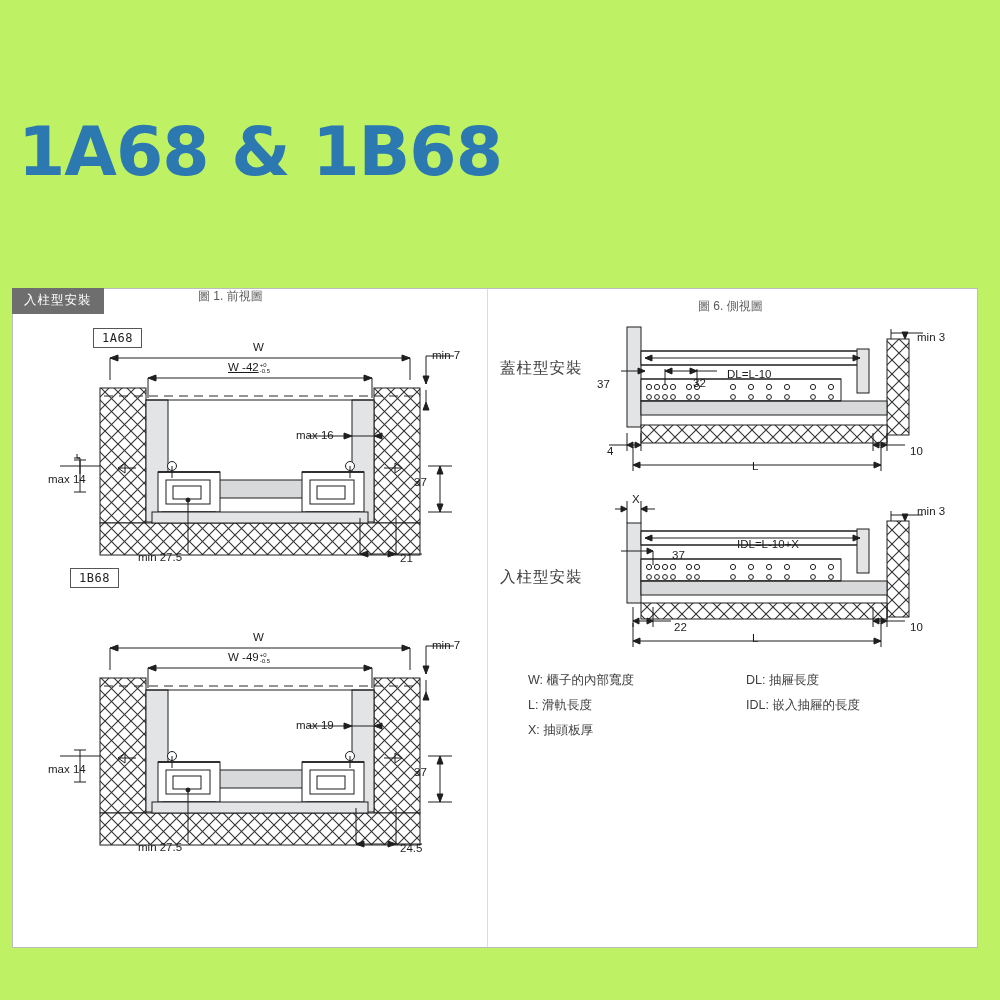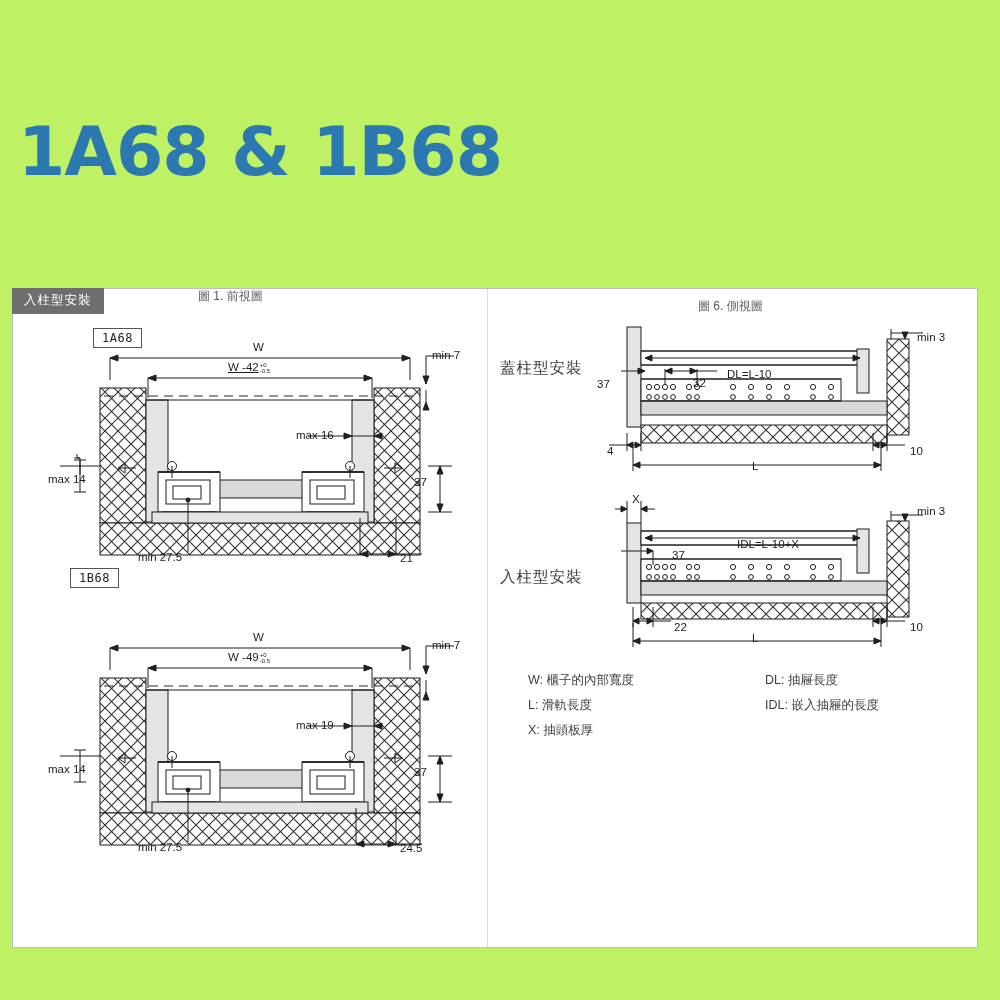--- a/index.html
+++ b/index.html
@@ -71,21 +71,21 @@
     position:absolute;font-size:15.5px;color:#3f3f3f;white-space:nowrap;
     letter-spacing:1px;
   }
   .lbl-cover{left:500px;top:358px;}
   .lbl-inset{left:500px;top:567px;}
 
   
   .legend{position:absolute;left:528px;top:668px;}
   .legend-col{position:absolute;top:0;}
   .legend-col.c1{left:0;}
-  .legend-col.c2{left:218px;margin-left:19px;}
+  .legend-col.c2{left:218px;}
   .legend-row{font-size:12.5px;color:#3d3d3d;line-height:2.0;white-space:nowrap;}
 
   
   .dwg{position:absolute;}
   svg{display:block;overflow:visible;}
   .ln{stroke:#1f1f1f;stroke-width:1;fill:none;}
   .ln-thick{stroke:#111;stroke-width:1.6;fill:none;}
   .dash{stroke:#2a2a2a;stroke-width:1.1;fill:none;stroke-dasharray:9 6;}
   .fill-grey{fill:#e3e4e6;stroke:#1f1f1f;stroke-width:1;}
   .fill-grey2{fill:#d7d9db;stroke:#1f1f1f;stroke-width:1;}

